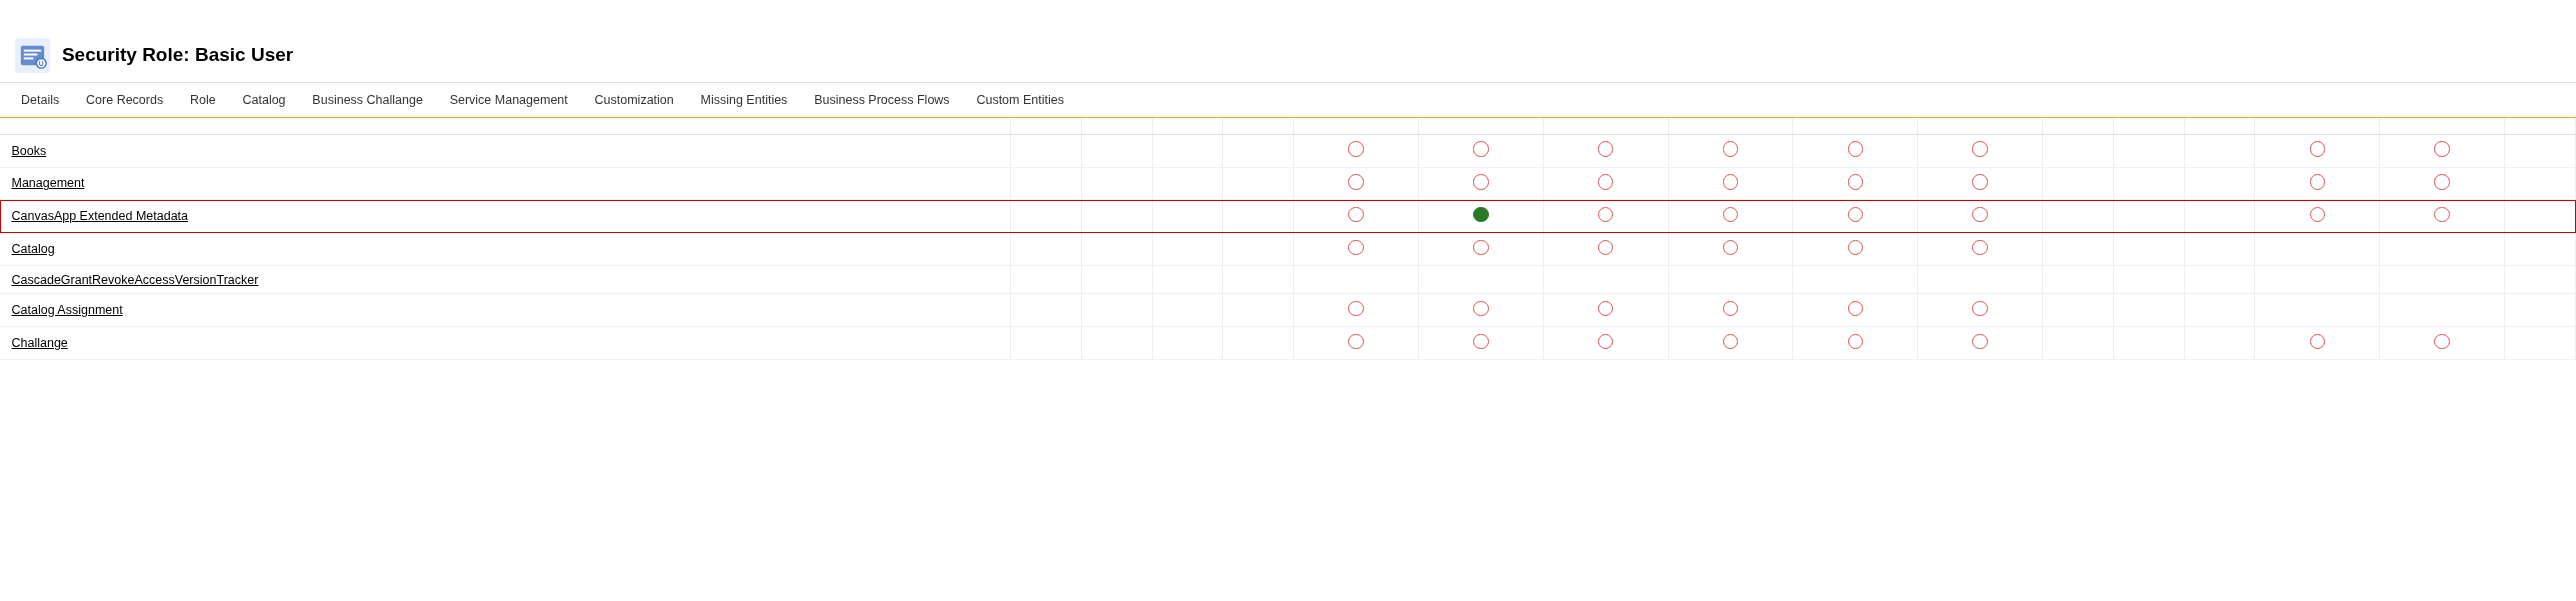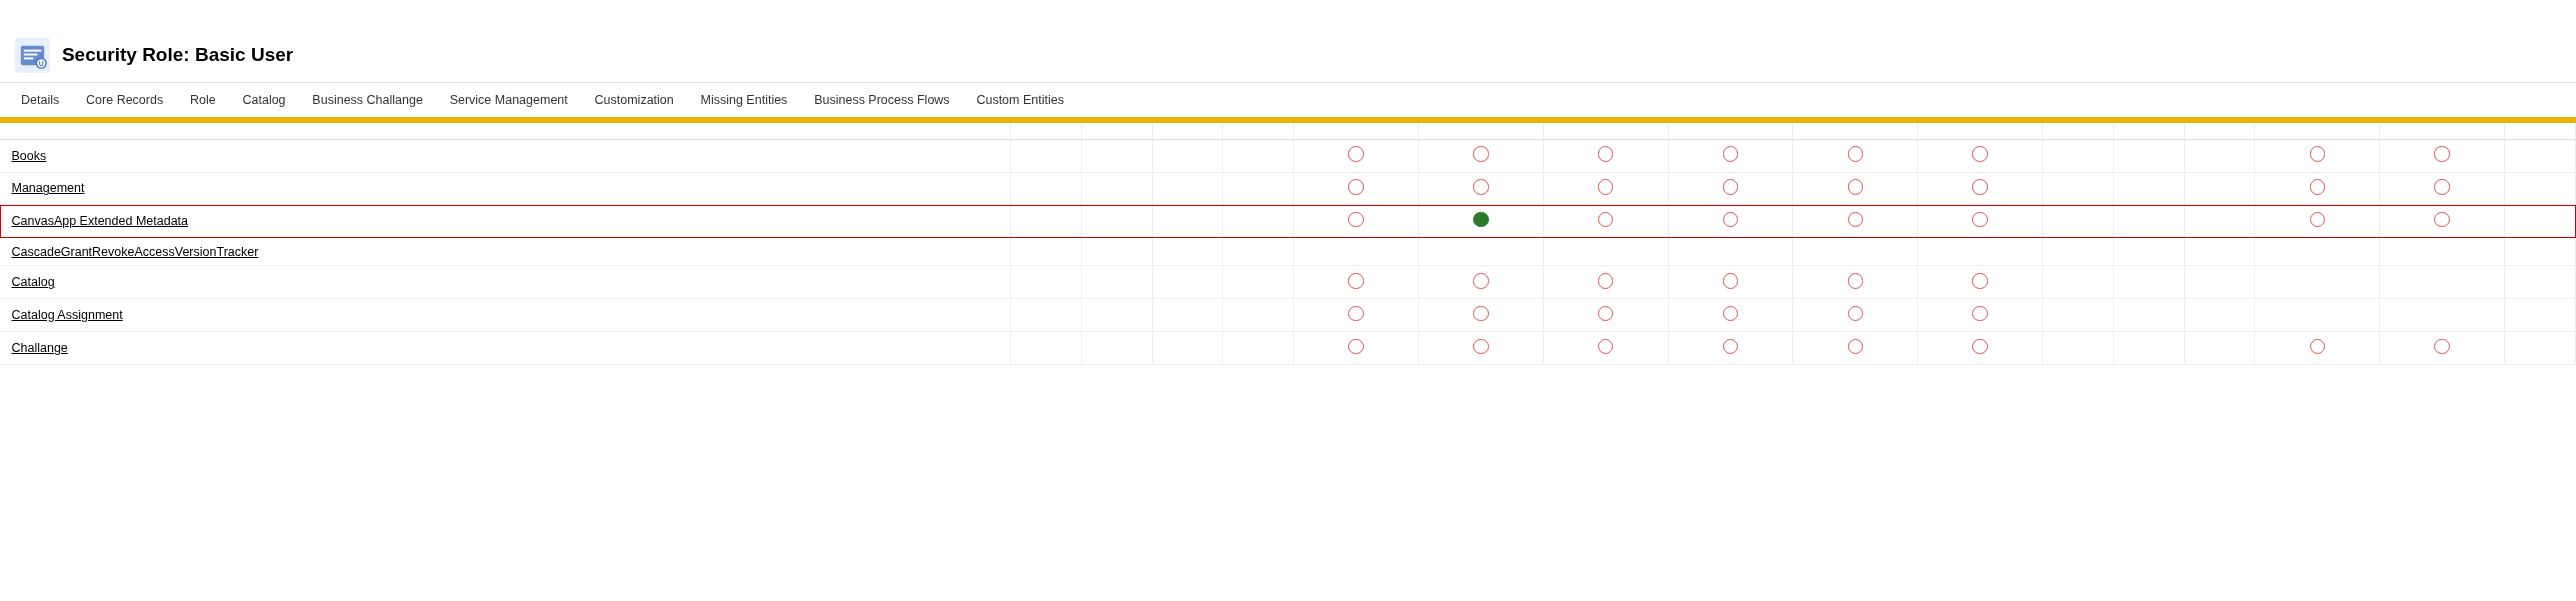--- a/index.html
+++ b/index.html
@@ -24,21 +24,21 @@
       flex-shrink: 0;
     }
     .header-title {
       font-size: 19px;
       font-weight: 600;
     }
 
     .tabs-row {
       display: flex;
       align-items: center;
-      border-bottom: 6px solid #eab308;
+      border-bottom: 1px solid #eab308;
       padding: 0 7.7px;
       background: #fff;
     }
     .tab {
       padding: 9.6px 13.4px;
       cursor: pointer;
       font-size: 12.5px;
       color: #333;
       white-space: nowrap;
       border-bottom: 1.9px solid transparent;
@@ -224,50 +224,50 @@
           <td><span class="circle-empty"></span></td>
           <td><span class="circle-empty"></span></td>
           <td></td>
           <td></td>
           <td></td>
           <td><span class="circle-empty"></span></td>
           <td><span class="circle-empty"></span></td>
           <td></td>
         </tr>
         <tr>
+          <td class="entity-name">Catalog</td>
+          <td></td>
+          <td></td>
+          <td></td>
+          <td></td>
+          <td><span class="circle-empty"></span></td>
+          <td><span class="circle-empty"></span></td>
+          <td><span class="circle-empty"></span></td>
+          <td><span class="circle-empty"></span></td>
+          <td><span class="circle-empty"></span></td>
+          <td><span class="circle-empty"></span></td>
+          <td></td>
+          <td></td>
+          <td></td>
+          <td></td>
+          <td></td>
+          <td></td>
+        </tr>
+        <tr>
           <td class="entity-name">CascadeGrantRevokeAccessVersionTracker</td>
           <td></td>
           <td></td>
           <td></td>
           <td></td>
           <td></td>
           <td></td>
           <td></td>
           <td></td>
           <td></td>
           <td></td>
-          <td></td>
-          <td></td>
-          <td></td>
-          <td></td>
-          <td></td>
-          <td></td>
-        </tr>
-        <tr>
-          <td class="entity-name">Catalog</td>
-          <td></td>
-          <td></td>
-          <td></td>
-          <td></td>
-          <td><span class="circle-empty"></span></td>
-          <td><span class="circle-empty"></span></td>
-          <td><span class="circle-empty"></span></td>
-          <td><span class="circle-empty"></span></td>
-          <td><span class="circle-empty"></span></td>
-          <td><span class="circle-empty"></span></td>
           <td></td>
           <td></td>
           <td></td>
           <td></td>
           <td></td>
           <td></td>
         </tr>
         <tr>
           <td class="entity-name">Catalog Assignment</td>
           <td></td>

